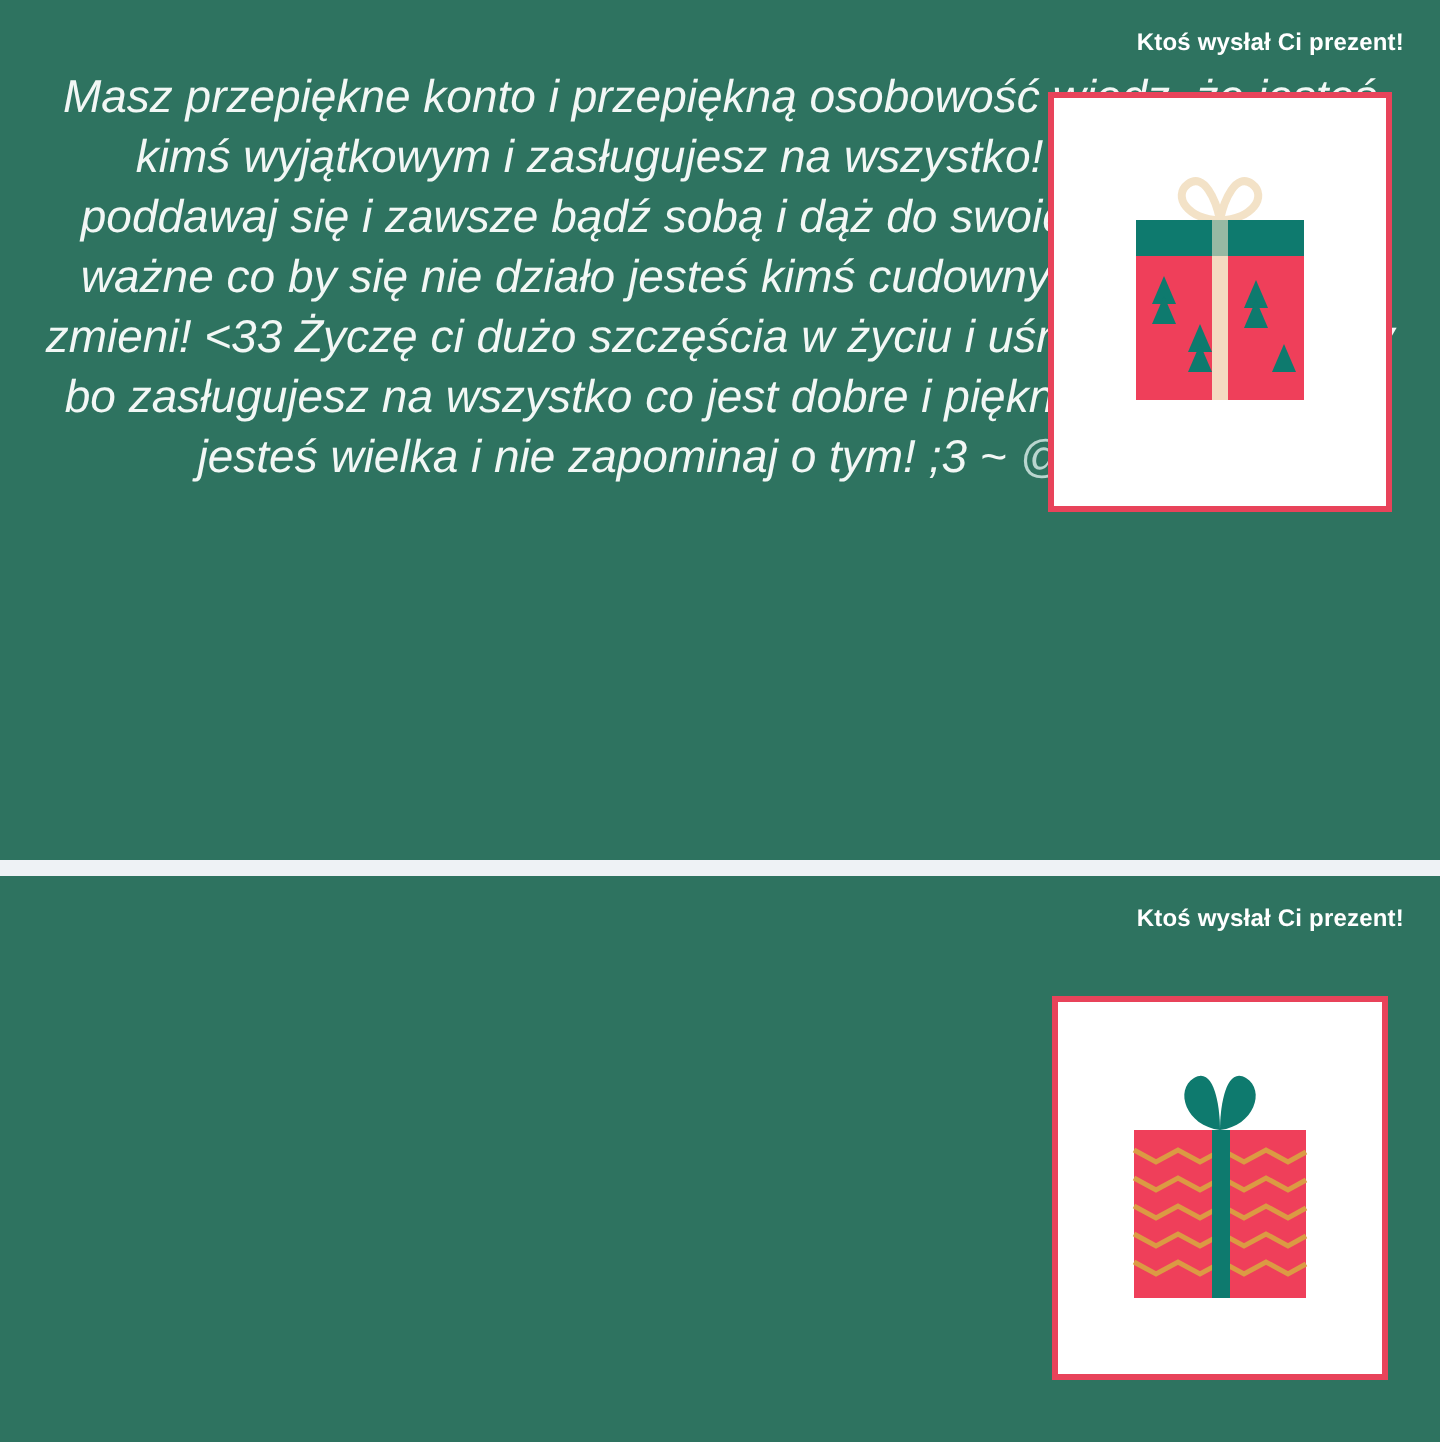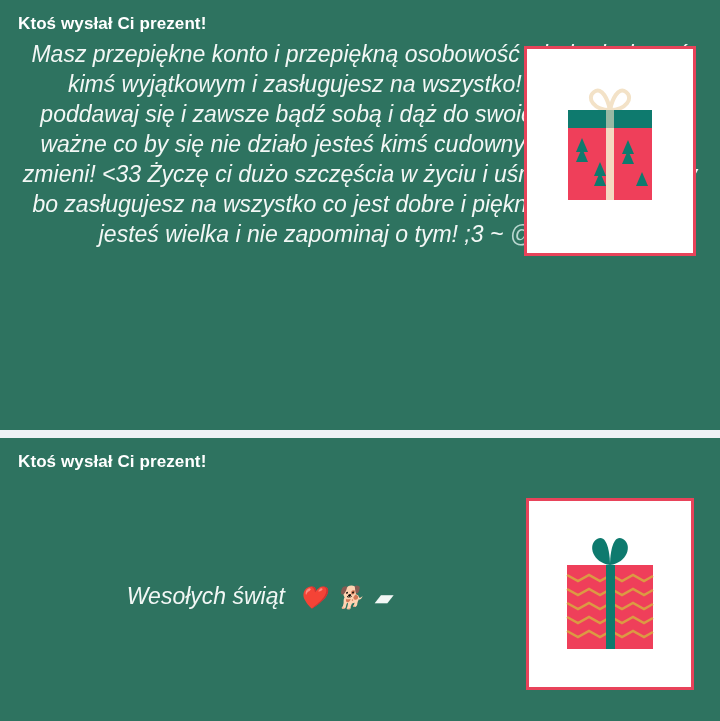--- a/index.html
+++ b/index.html
@@ -22,26 +22,27 @@
   .card {
     background: #2e7360;
     color: #ffffff;
     position: relative;
     overflow: hidden;
   }
   .card-1 { height: 430px; padding: 14px 18px 10px 18px; }
   .card-2 { height: 283px; padding: 14px 18px 10px 18px; }
 
   .card-title {
-    font-size: 17px;
+    font-size: 12px;
     font-weight: bold;
     letter-spacing: 0.1px;
     color: #ffffff;
     margin: 0 0 6px 0;
     line-height: 1.2;
+    text-align: right;
   }
 
   .body-wrap {
     display: block;
     position: relative;
   }
 
   .message {
     font-size: 23px;
     font-style: italic;
@@ -129,24 +130,20 @@
 
         <rect x="56" y="52" width="8" height="72" fill="#f3e2c7" opacity="0.95"></rect>
         <rect x="56" y="34" width="8" height="18" fill="#f3e2c7" opacity="0.6"></rect>
       </svg>
     </div>
   </div>
 
   <div class="card card-2">
     <div class="card-title">Ktoś wysłał Ci prezent!</div>
 
-    <div class="message-2">
-      <span>Wesołych świąt</span>
-      <span class="emoji-run">❤️ 🐕 ▰</span>
-    </div>
 
     <div class="gift-frame gift-frame-2">
       <svg class="gift-svg" width="118" height="150" viewBox="0 0 118 150">
 
         <path d="M59 46 C42 44 36 26 46 20 C56 14 59 34 59 46 Z" fill="#0e7a6e"></path>
         <path d="M59 46 C76 44 82 26 72 20 C62 14 59 34 59 46 Z" fill="#0e7a6e"></path>
 
         <rect x="16" y="46" width="86" height="84" fill="#ef3f5a"></rect>
 
         <g stroke="#d9a441" stroke-width="2.5" fill="none" opacity="0.9">

